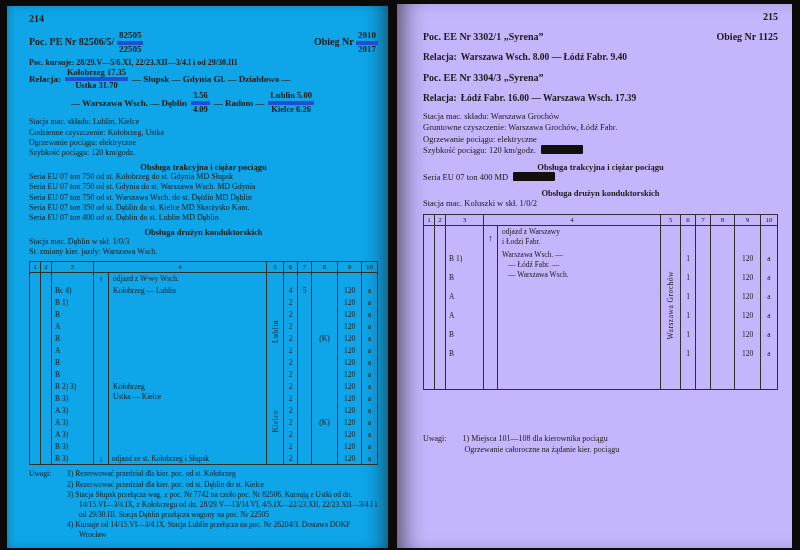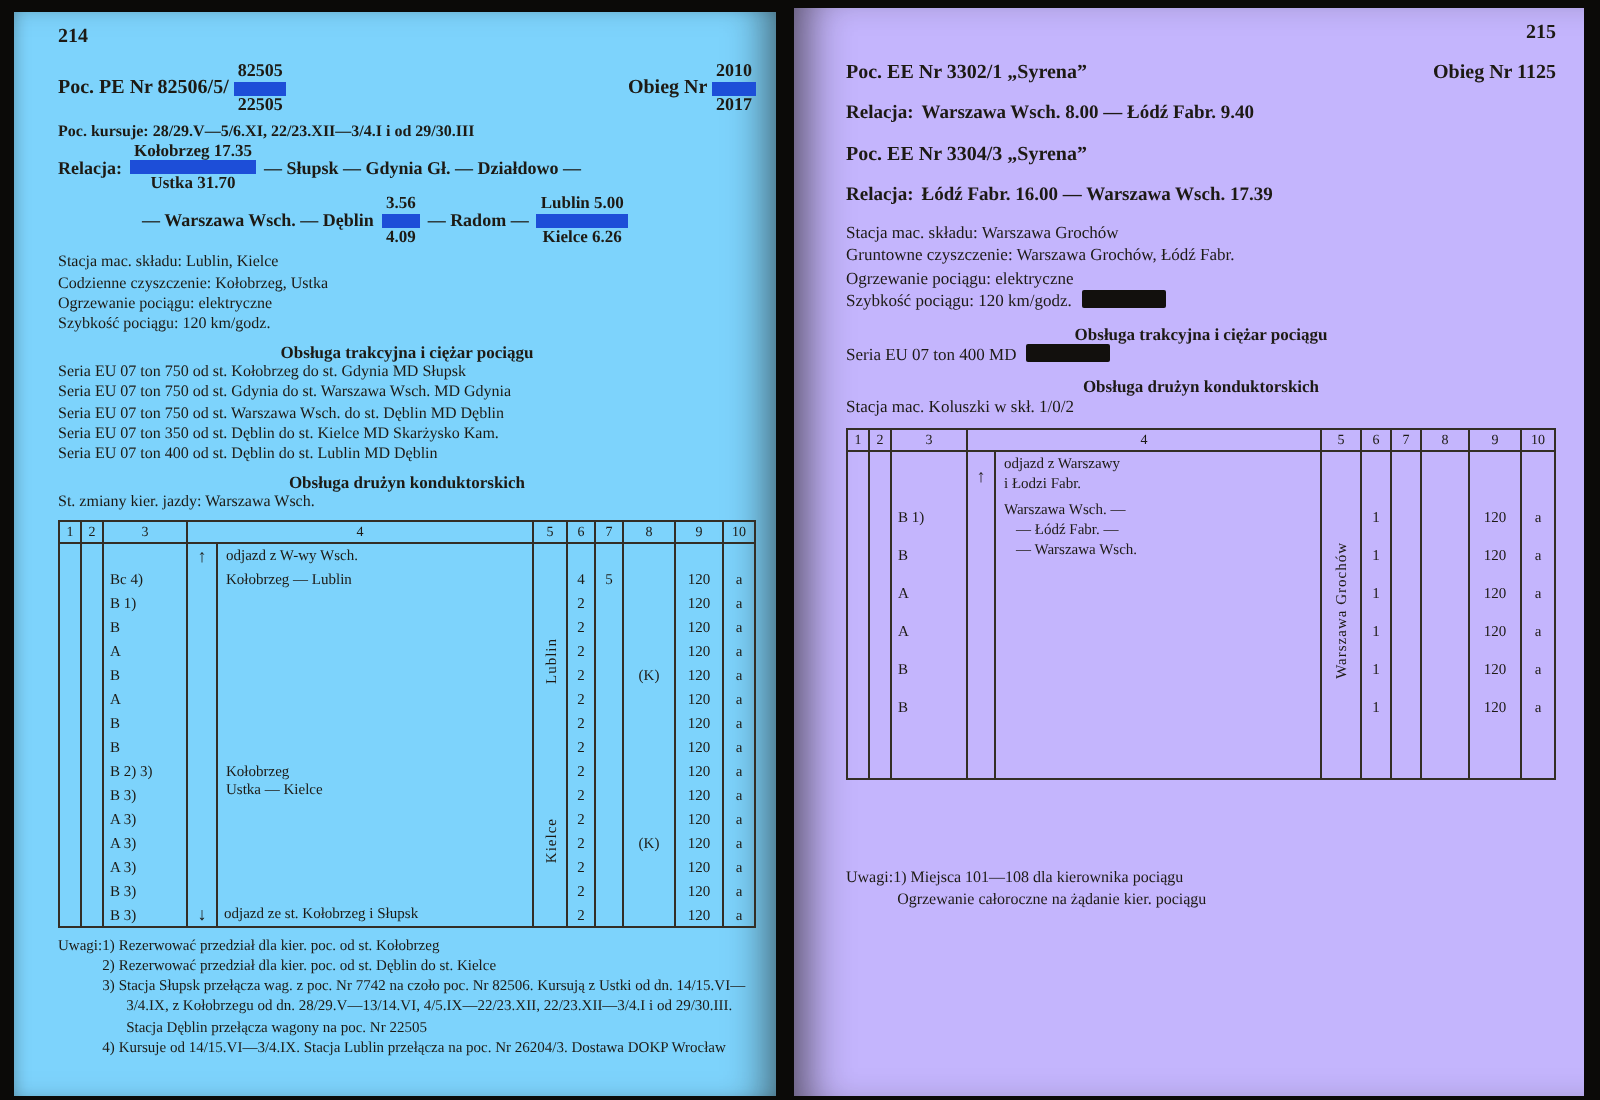--- a/index.html
+++ b/index.html
@@ -1,27 +1,27 @@
 <!DOCTYPE html>
 <html><head>
 <meta charset="utf-8">
 <style>
   *{margin:0;padding:0;box-sizing:border-box}
   html,body{width:800px;height:550px}
   body{background:#0b0a08;font-family:"Liberation Serif","DejaVu Serif",serif;color:#1d1a14;overflow:hidden}
   .scan{position:relative;width:800px;height:550px}
-  .page{position:absolute;background:#7dd3fc;overflow:hidden}
+  .page{position:absolute;background:#0ea5e9;overflow:hidden}
   .page-left{left:7px;top:6px;width:381px;height:542px;padding:7px 10px 4px 22px;
     box-shadow:inset -16px 0 20px -12px rgba(25,20,15,.6),inset 4px 0 8px -4px rgba(25,20,15,.35)}
   .page-right{left:397px;top:4px;width:395px;height:544px;padding:7px 14px 4px 26px;background:#c4b5fd;
     box-shadow:inset 18px 0 22px -12px rgba(25,20,15,.65)}
   .pagenum{font-weight:700;font-size:10px}
   .page-right .pagenum{text-align:right}
   .frac{display:inline-block;text-align:center;vertical-align:middle;line-height:1.1}
-  .frac .ftop{display:block;border-bottom:7px solid #1d4ed8;padding:0 2px}
+  .frac .ftop{display:block;border-bottom:4px solid #1d4ed8;padding:0 2px}
   .frac .fbot{display:block}
   .title-row{display:flex;justify-content:space-between;align-items:center;margin-top:7px;font-size:10px;font-weight:700}
   .title-row .frac{font-size:9px}
   .kursuje{margin-top:3px;font-size:8px;font-weight:700}
   .rel-line{margin-top:1px;font-size:9px;font-weight:700;display:flex;align-items:center;gap:4px;white-space:nowrap}
   .rel-line .frac{font-size:8.5px}
   .rel2{padding-left:42px}
   .info-block{margin-top:3px}
   .info,.plain{font-size:8px;line-height:1.3}
   .sec-title{text-align:center;font-size:8.5px;font-weight:700;margin-top:3px}
@@ -34,21 +34,21 @@
   .tt .route{padding-left:4px;vertical-align:top;white-space:nowrap;line-height:1.3;padding-top:1px}
   .tt .num{text-align:center;padding:0}
   .tt .vert{text-align:center;vertical-align:middle;padding:0}
   .tt .vert span{writing-mode:vertical-rl;transform:rotate(180deg);font-size:7.5px;letter-spacing:.5px;display:inline-block;white-space:nowrap}
   .tt .rel{position:relative}
   .tt .rb{position:absolute;left:3px;bottom:1px;white-space:nowrap}
   .tt-right td{height:19px}
   .tt-right tr.arrow-row td{height:24px}
   .tt-right td.spacer{height:26px}
   .ind{padding-left:6px}
-  .uwagi{margin-top:4px;display:flex;gap:0;font-size:7.5px;line-height:1.35}
+  .uwagi{margin-top:4px;display:flex;gap:16px;font-size:7.5px;line-height:1.35}
   .uw-label{white-space:nowrap}
   .uw-items{flex:1}
   .uw-item{padding-left:12px;text-indent:-12px}
   .uw-num{margin-right:2px}
   .page-right .rel-line{font-size:9.5px;margin-top:10px}
   .page-right .title-row{margin-top:9px}
   .page-right .title2{margin-top:10px;font-size:10px;font-weight:700}
   .page-right .info,.page-right .plain{font-size:8.5px;line-height:1.35}
   .page-right .info-block{margin-top:8px}
   .page-right .sec-title{margin-top:5px}
@@ -106,20 +106,21 @@
     <div class="sec-title">Obsługa trakcyjna i ciężar pociągu</div>
     <div>
       <div class="plain">Seria EU 07 ton 750 od st. Kołobrzeg do st. Gdynia MD Słupsk</div>
       <div class="plain">Seria EU 07 ton 750 od st. Gdynia do st. Warszawa Wsch. MD Gdynia</div>
       <div class="plain">Seria EU 07 ton 750 od st. Warszawa Wsch. do st. Dęblin MD Dęblin</div>
       <div class="plain">Seria EU 07 ton 350 od st. Dęblin do st. Kielce MD Skarżysko Kam.</div>
       <div class="plain">Seria EU 07 ton 400 od st. Dęblin do st. Lublin MD Dęblin</div>
     </div>
 
     <div class="sec-title">Obsługa drużyn konduktorskich</div>
+    <div class="plain">Stacja mac. Dęblin w skł. 1/0/3</div>
     <div class="plain">St. zmiany kier. jazdy: Warszawa Wsch.</div>
 
     <table class="tt">
       <colgroup>
         <col style="width:11px">
           <col style="width:11px">
           <col style="width:42px">
           <col style="width:15px">
           <col>
         <col style="width:17px">

